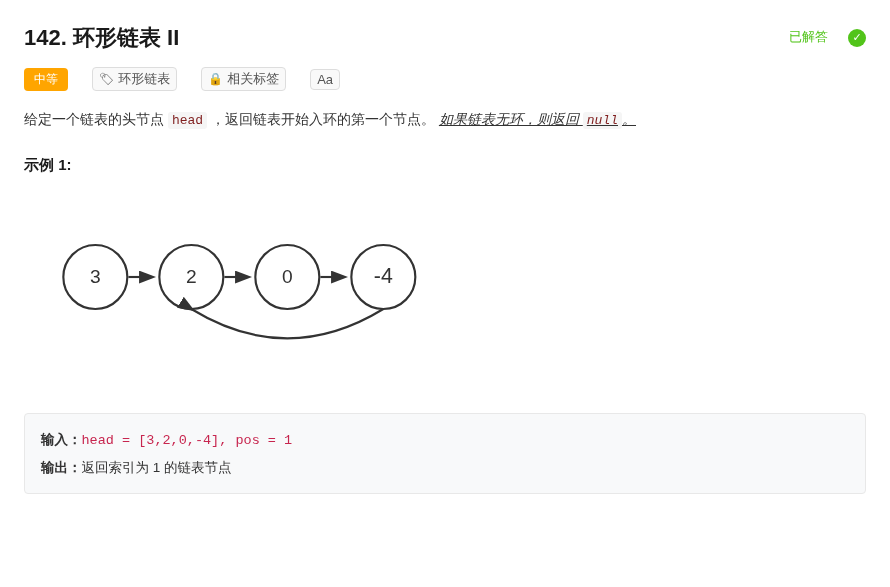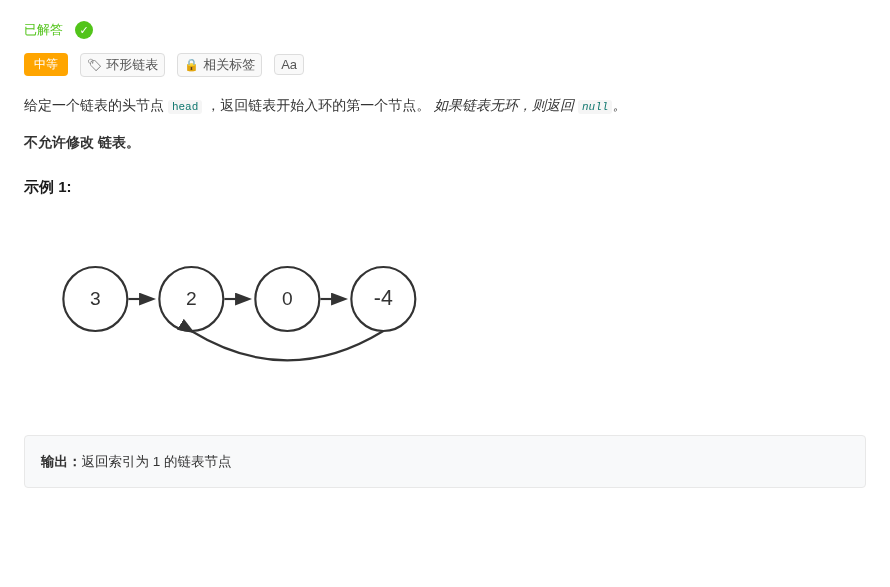--- a/index.html
+++ b/index.html
@@ -23,39 +23,39 @@
       margin-bottom: 12px;
     }
     .problem-title {
       font-size: 22px;
       font-weight: bold;
       color: #1a1a1a;
     }
     .solved-badge {
       display: flex;
       align-items: center;
-      gap: 12px;
+      gap: 20px;
       color: #52c41a;
       font-size: 13px;
     }
     .solved-badge .check-icon {
       width: 18px;
       height: 18px;
       border-radius: 50%;
       background: #52c41a;
       display: inline-flex;
       align-items: center;
       justify-content: center;
       color: #fff;
       font-size: 11px;
     }
     .tags-row {
       display: flex;
       align-items: center;
-      gap: 12px;
+      gap: 24px;
       margin-bottom: 16px;
       flex-wrap: wrap;
     }
     .difficulty-tag {
       background: #ffa500;
       color: #fff;
       padding: 2px 10px;
       border-radius: 4px;
       font-size: 12px;
       font-weight: 500;
@@ -79,28 +79,29 @@
       font-size: 14px;
       line-height: 1.8;
       color: #333;
       margin-bottom: 12px;
     }
     .description .code-inline {
       font-family: "Courier New", Courier, monospace;
       background: #f5f5f5;
       padding: 1px 4px;
       border-radius: 3px;
-      color: #0f766e;
-      font-size: 11px;
+      color: #7f1d1d;
+      font-size: 13px;
     }
     .bold-text {
       font-weight: bold;
     }
     .italic-text {
       font-style: italic;
+      text-decoration: underline;
     }
     .no-modify {
       font-weight: bold;
       margin-bottom: 16px;
     }
     .example-section {
       margin-top: 20px;
     }
     .example-title {
       font-size: 15px;
@@ -139,20 +140,21 @@
       font-family: "Courier New", Courier, monospace;
       color: #c7254e;
     }
   </style>
 </head>
 <body>
 
 <div class="page-container">
 
   <div class="title-row">
+    <h1 class="problem-title">142. 环形链表 II</h1>
     <div class="solved-badge">
       <span>已解答</span>
       <span class="check-icon">✓</span>
     </div>
   </div>
 
   <div class="tags-row">
     <span class="difficulty-tag">中等</span>
     <button class="tag-btn">
       <span class="icon">🏷</span>
@@ -165,23 +167,20 @@
     <button class="tag-btn">
       <span>Aa</span>
     </button>
   </div>
 
   <p class="description">
     给定一个链表的头节点&nbsp;<span class="code-inline">head</span>&nbsp;，返回链表开始入环的第一个节点。&nbsp;<span class="italic-text">如果链表无环，则返回&nbsp;<span class="code-inline">null</span>。</span>
   </p>
 
 
-  <p class="description no-modify">
-    不允许修改&nbsp;<span style="font-weight:bold;">链表</span>。
-  </p>
 
   <div class="example-section">
     <div class="example-title">示例 1:</div>
 
     <div class="diagram-container">
       <svg class="svg-diagram" viewBox="0 0 520 150" xmlns="http://www.w3.org/2000/svg">
 
         <circle cx="55" cy="60" r="30" fill="white" stroke="#333" stroke-width="2"></circle>
         <text x="55" y="66" text-anchor="middle" font-size="18" fill="#333">3</text>
 
@@ -208,19 +207,22 @@
           </marker>
           <marker id="arrow2" markerWidth="8" markerHeight="8" refX="2" refY="3" orient="auto">
             <path d="M8,0 L8,6 L0,3 z" fill="#333"></path>
           </marker>
         </defs>
       </svg>
     </div>
 
     <div class="input-output-box">
       <div>
+        <span class="label">输入：</span><span class="code-val">head = [3,2,0,-4], pos = 1</span>
+      </div>
+      <div>
         <span class="label">输出：</span><span>返回索引为 1 的链表节点</span>
       </div>
 
     </div>
   </div>
 
 </div>
 
 </body></html>

